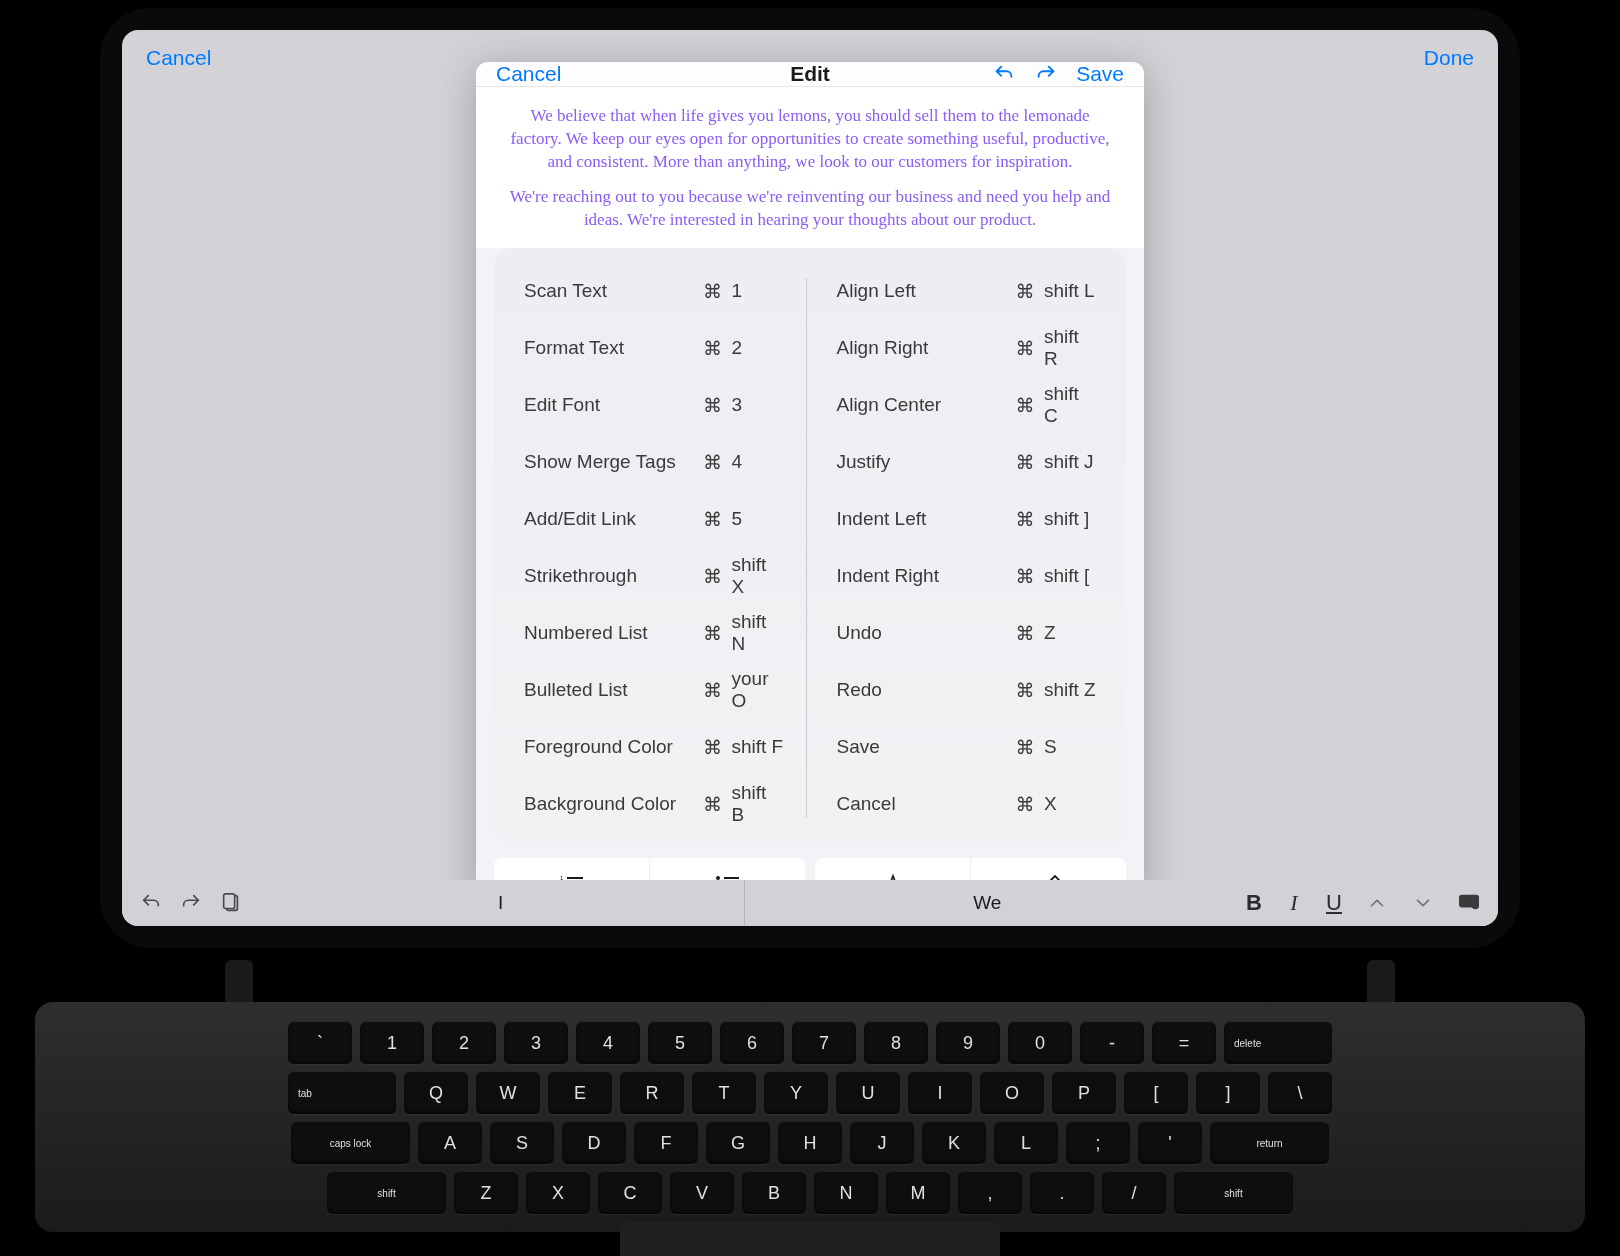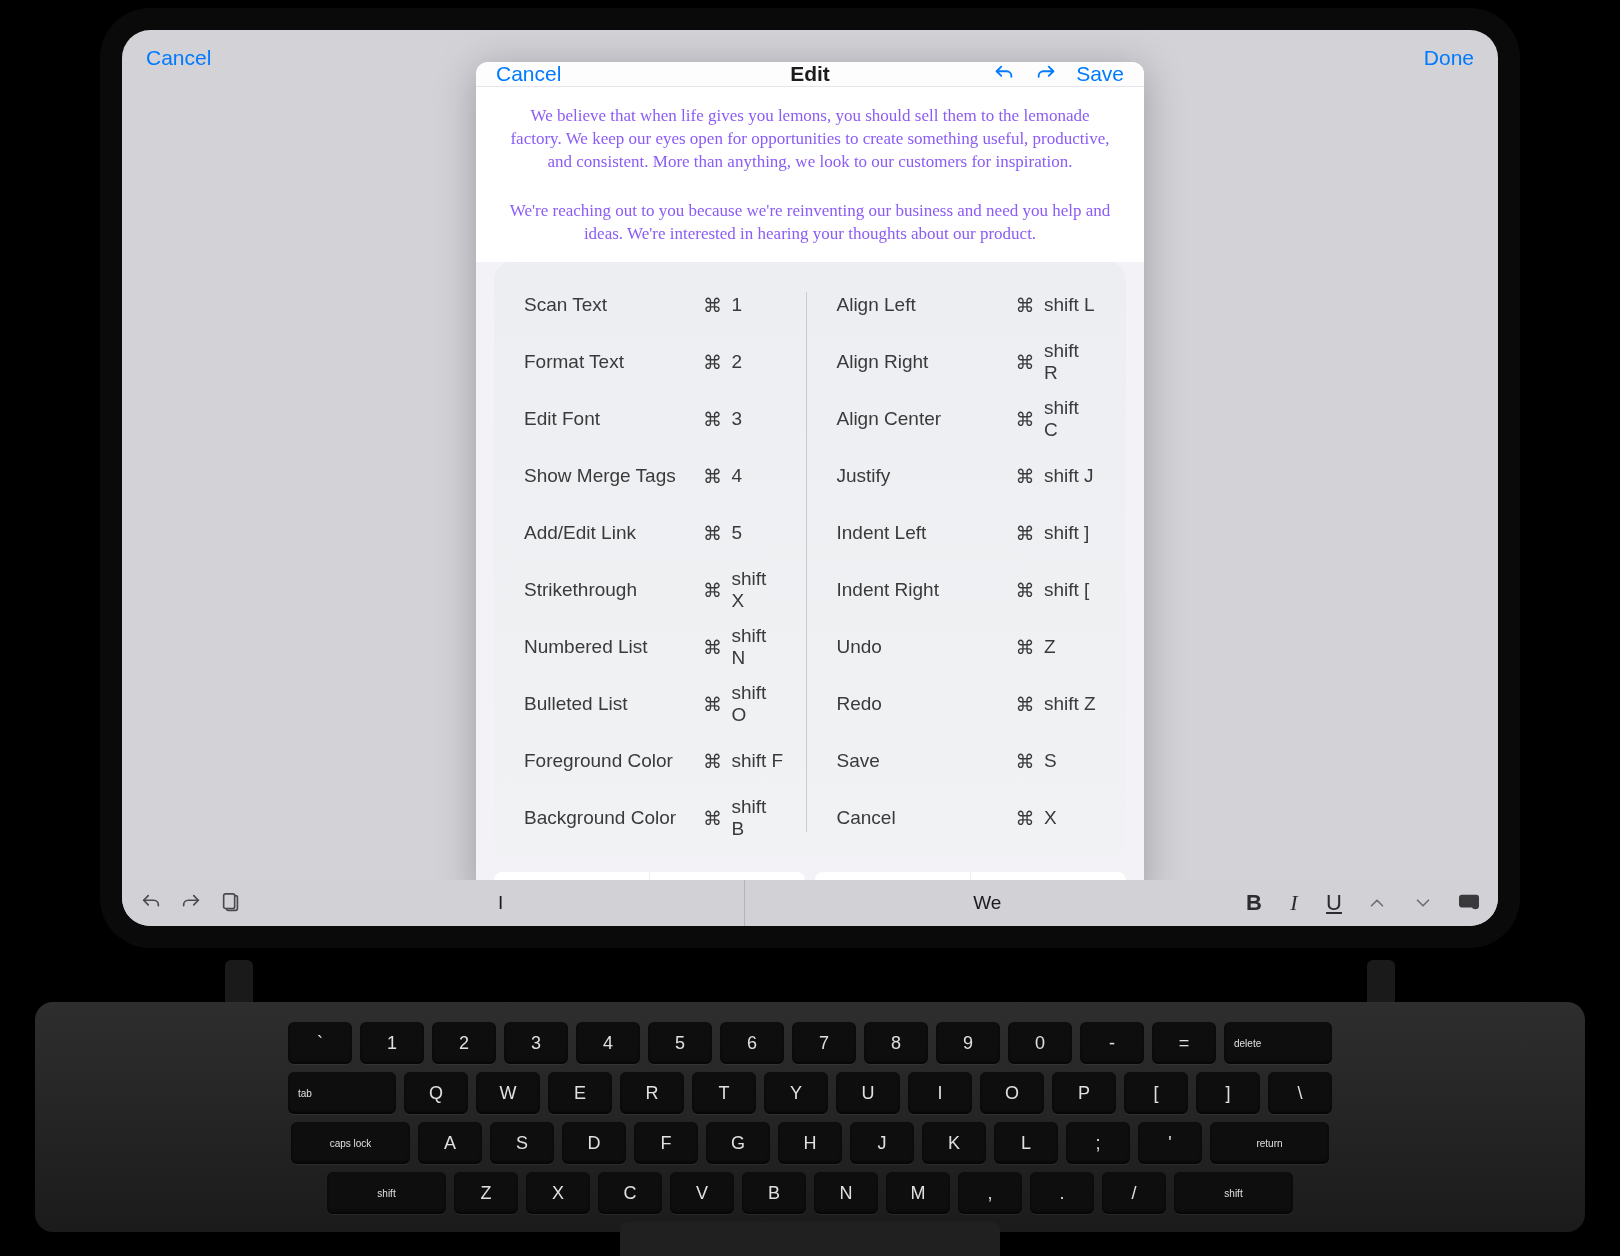--- a/index.html
+++ b/index.html
@@ -21,21 +21,21 @@
     height: 940px;
     background: #0a0a0a;
     border-radius: 50px;
     padding: 22px;
     box-shadow: 0 0 30px rgba(0,0,0,0.8);
   }
   .ipad-screen {
     width: 100%;
     height: 100%;
     background: #d2d2d7;
-    border-radius: 28px;
+    border-radius: 16px;
     position: relative;
     overflow: hidden;
   }
 
   
   .outer-nav {
     position: absolute;
     top: 0;
     left: 0; right: 0;
     height: 56px;
@@ -86,21 +86,21 @@
   
   .doc {
     padding: 18px 28px 16px;
     background: #fff;
     font-family: Georgia, 'Times New Roman', serif;
     font-size: 17px;
     line-height: 1.35;
     color: #8b5cf6;
     text-align: center;
   }
-  .doc p + p { margin-top: 26px; }
+  .doc p + p { margin-top: 12px; }
 
   
   .shortcuts-panel {
     margin: 0 18px;
     background: linear-gradient(180deg, #eceef1 0%, #f1f2f4 100%);
     border-radius: 18px;
     padding: 30px 18px 26px 18px;
     display: flex;
   }
   .shortcut-col {
@@ -306,21 +306,21 @@
               <span class="shortcut-key">shift X</span>
             </div>
             <div class="shortcut-row">
               <span class="shortcut-label">Numbered List</span>
               <span class="shortcut-cmd">⌘</span>
               <span class="shortcut-key">shift N</span>
             </div>
             <div class="shortcut-row">
               <span class="shortcut-label">Bulleted List</span>
               <span class="shortcut-cmd">⌘</span>
-              <span class="shortcut-key">shift O</span>
+              <span class="shortcut-key">your O</span>
             </div>
             <div class="shortcut-row">
               <span class="shortcut-label">Foreground Color</span>
               <span class="shortcut-cmd">⌘</span>
               <span class="shortcut-key">shift F</span>
             </div>
             <div class="shortcut-row">
               <span class="shortcut-label">Background Color</span>
               <span class="shortcut-cmd">⌘</span>
               <span class="shortcut-key">shift B</span>

